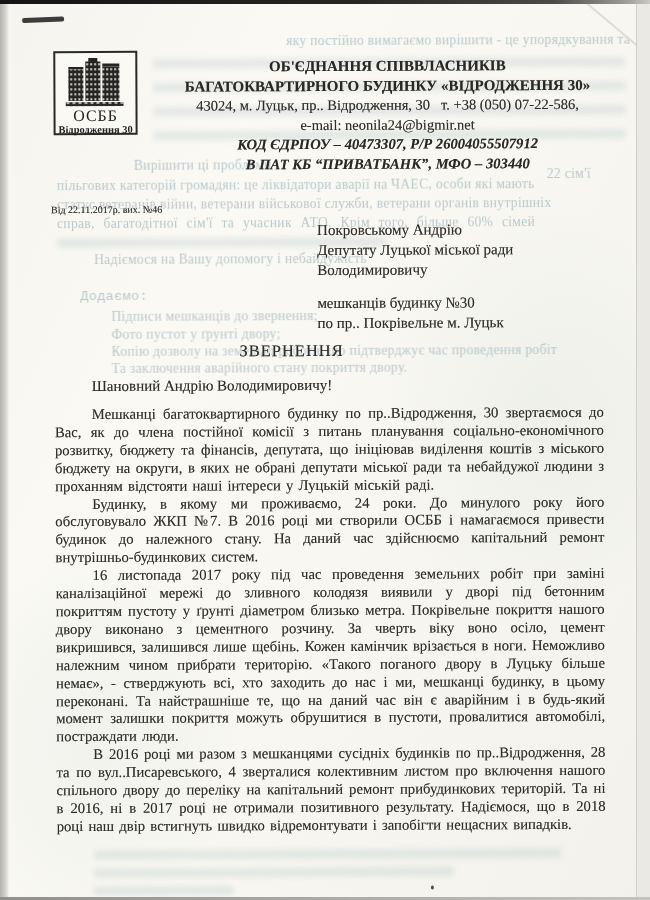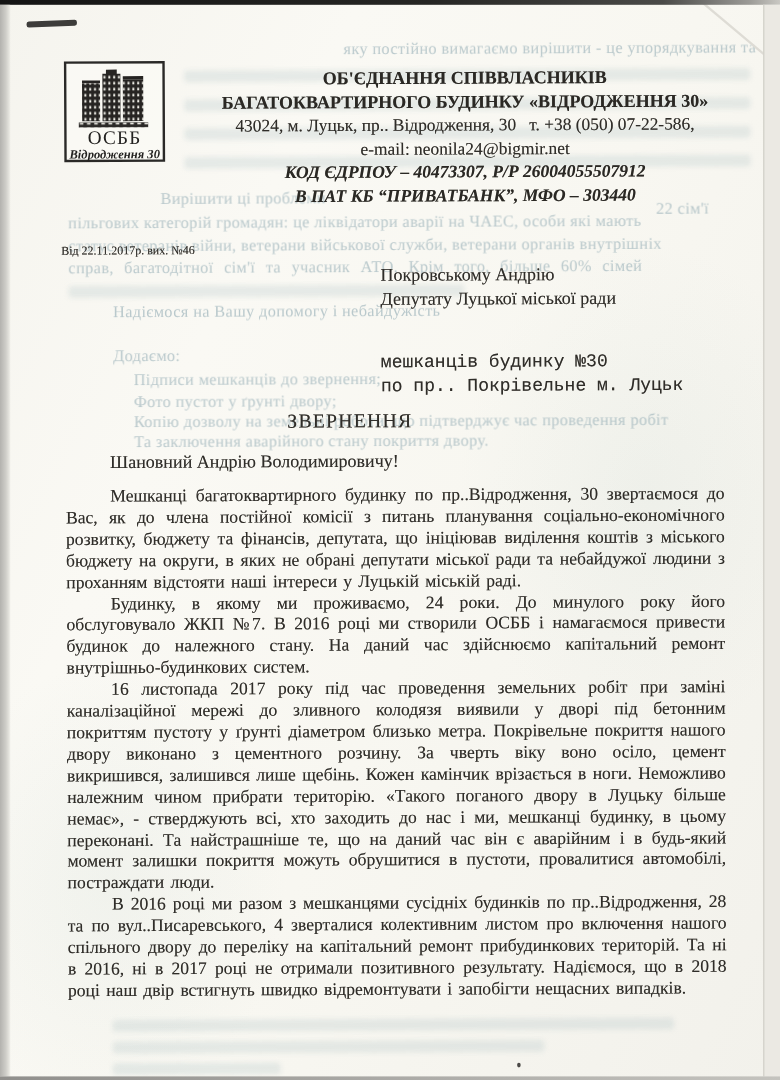--- a/index.html
+++ b/index.html
@@ -64,35 +64,35 @@
   .logo-box {
     position: absolute; left: 55px; top: 50px; width: 80px; height: 80px;
     border: 2px solid #2a2927; background: rgba(252,251,246,0.6);
     text-align: center; z-index: 2;
   }
   .logo-box svg { display: block; margin: 4px auto 0 auto; }
   .logo-abbr {
     font-size: 16px; letter-spacing: 1px; color: #232220; line-height: 16px; margin-top: 1px;
   }
   .logo-sub {
-    font-size: 10.5px; font-style: italic; font-weight: bold; color: #232220; line-height: 12px;
+    font-size: 10.5px; font-weight: bold; color: #232220; line-height: 12px;
   }
 
   .header-block {
     position: absolute; left: 148px; top: 57px; width: 482px;
     text-align: center; z-index: 2;
   }
   .hdr-bold  { font-size: 15px;   font-weight: bold; line-height: 19.5px; color: #2a2824; }
   .hdr-reg   { font-size: 14.5px; line-height: 19.5px; color: #2f2d29; }
   .hdr-bi    { font-size: 14.6px; font-weight: bold; font-style: italic; line-height: 19.5px; color: #2a2824; }
 
   .date-line { position: absolute; left: 52px; top: 203px; font-size: 10px; }
 
   .addr-block  { position: absolute; left: 318px; top: 220px; font-size: 15px; line-height: 20px; }
-  .addr-block2 { position: absolute; left: 318px; top: 293px; font-size: 15px; line-height: 20px; font-family: Liberation Mono, monospace; }
+  .addr-block2 { position: absolute; left: 318px; top: 293px; font-size: 15px; line-height: 20px; }
 
   .doc-title {
     position: absolute; left: 52px; top: 341px; width: 480px;
     text-align: center; font-size: 16.5px; letter-spacing: 1px;
   }
   .salutation { position: absolute; left: 92px; top: 377px; font-size: 15px; }
 
   .body-text {
     position: absolute; left: 55px; top: 405px; width: 549px;
     font-size: 14.7px; line-height: 17.9px; text-align: justify;
@@ -114,21 +114,21 @@
     <div class="smudge" style="top:82px; left:155px; width:472px;"></div>
     <div class="smudge" style="top:106px; left:155px; width:472px;"></div>
     <div class="smudge" style="top:130px; left:155px; width:472px;"></div>
     <div class="bleed" style="top:157px; left:111px;margin-left:24px;">Вирішити ці проблеми</div>
     <div class="bleed" style="top:157px; left:548px;margin-top:10px;">22 сім'ї</div>
     <div class="bleed" style="top:177px; left:58px;">пільгових категорій громадян: це ліквідатори аварії на ЧАЕС, особи які мають</div>
     <div class="bleed" style="top:196px; left:58px;">статус ветеранів війни, ветерани військової служби, ветерани органів внутрішніх</div>
     <div class="bleed wide" style="top:215px; left:58px;">справ, багатодітної сім'ї та учасник АТО. Крім того, більше 60% сімей</div>
     <div class="smudge" style="top:237px; left:58px; width:330px;"></div>
     <div class="bleed" style="top:251px; left:95px;">Надіємося на Вашу допомогу і небайдужість</div>
-    <div class="bleed" style="top:288px; left:95px;">Додаємо:</div>
+    <div class="bleed" style="top:288px; left:81px;font-family:Liberation Mono, monospace;">Додаємо:</div>
     <div class="bleed" style="top:308px; left:112px;text-align:center;">Підписи мешканців до звернення;</div>
     <div class="bleed" style="top:326px; left:112px;">Фото пустот у ґрунті двору;</div>
     <div class="bleed" style="top:343px; left:112px;">Копію дозволу на земельні роботи, що підтверджує час проведення робіт</div>
     <div class="bleed" style="top:360px; left:112px;">Та заключення аварійного стану покриття двору.</div>
     <div class="smudge" style="top:849px; left:92px; width:468px;"></div>
     <div class="smudge" style="top:867px; left:92px; width:360px;"></div>
     <div class="smudge" style="top:885px; left:92px; width:140px;"></div>
 
     <div class="logo-box">
       <svg width="60" height="50" viewBox="0 0 60 50" aria-hidden="true">
@@ -161,20 +161,21 @@
       <div class="hdr-reg">e-mail: neonila24@bigmir.net</div>
       <div class="hdr-bi">КОД ЄДРПОУ – 40473307, Р/Р 26004055507912</div>
       <div class="hdr-bi">В ПАТ  КБ  “ПРИВАТБАНК”, МФО – 303440</div>
     </div>
 
     <div class="date-line ink">Від 22.11.2017р. вих. №46</div>
 
     <div class="addr-block ink">
       <div>Покровському Андрію</div>
       <div>Депутату Луцької  міської ради</div>
+      <div>Володимировичу</div>
     </div>
     <div class="addr-block2 ink">
       <div>мешканців будинку №30</div>
       <div>по пр.. Покрівельне м. Луцьк</div>
     </div>
 
     <div class="doc-title ink">ЗВЕРНЕННЯ</div>
 
     <div class="salutation ink">Шановний Андрію Володимировичу!</div>
 

